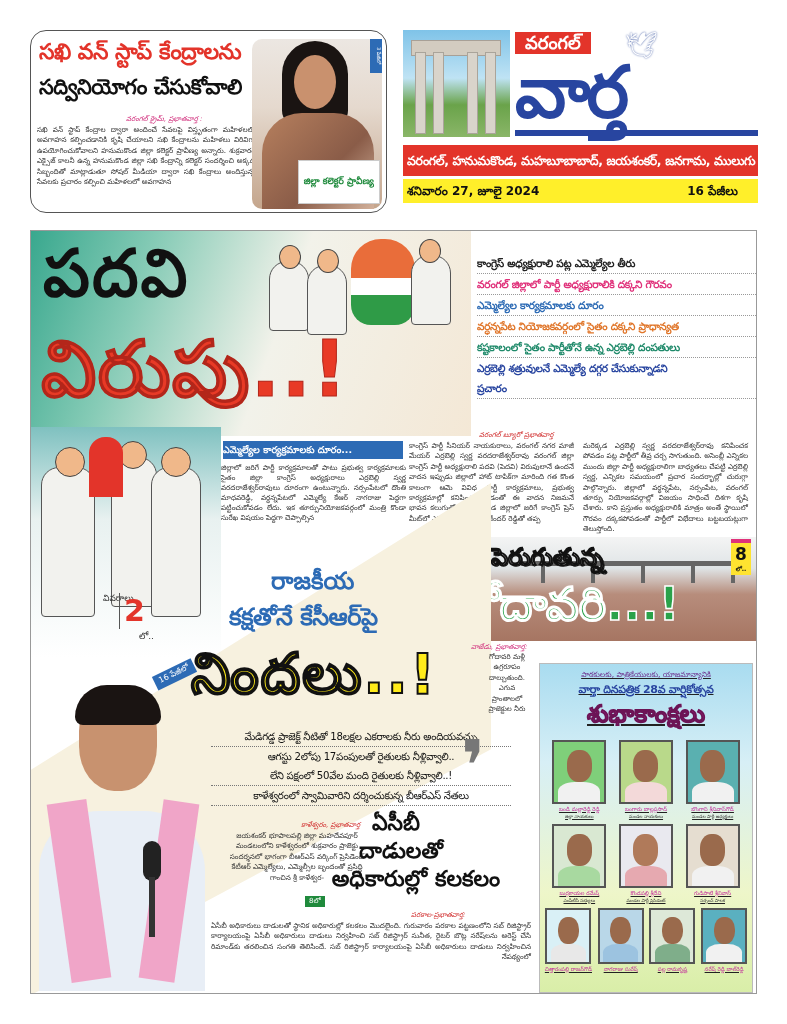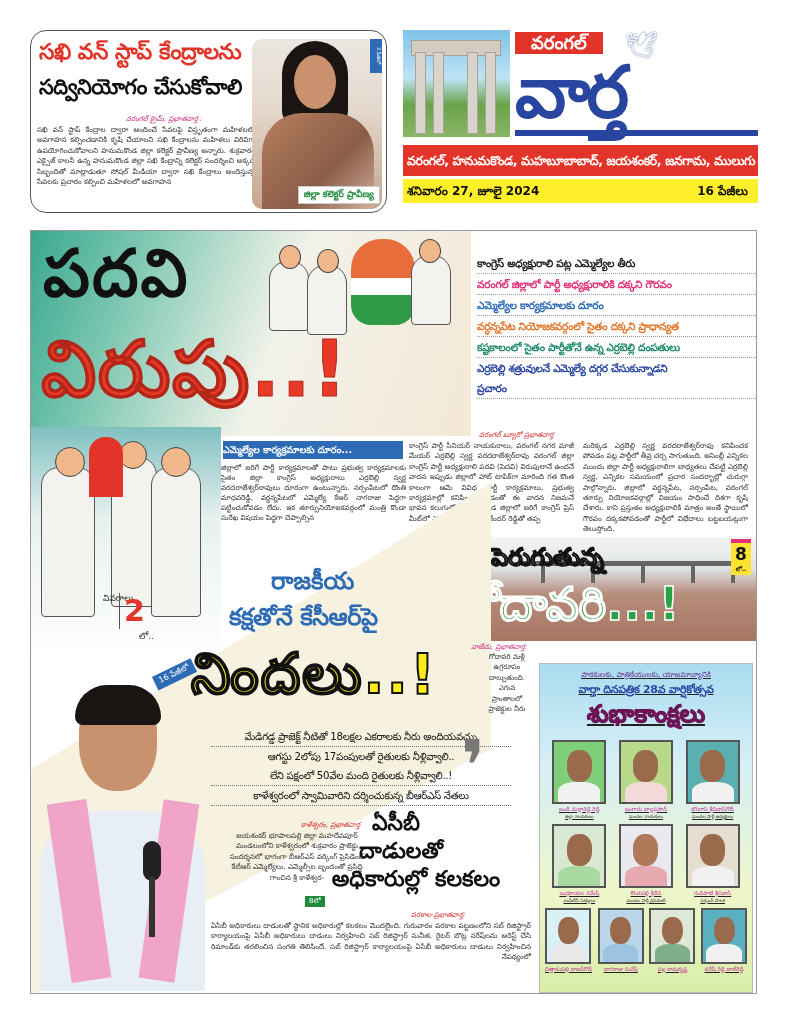--- a/index.html
+++ b/index.html
@@ -15,36 +15,36 @@
   .topbox .hl2 { position: absolute; left: 8px; top: 44px; font-size: 21px; font-weight: bold; color: #111; white-space: nowrap; letter-spacing: -0.5px; }
   .topbox .dateline { position: absolute; left: 95px; top: 84px; font-size: 7px; color: #d02b7a; font-style: italic; }
   .topbox .body { position: absolute; left: 6px; top: 94px; width: 218px; font-size: 7.2px; line-height: 10.4px; color: #333; text-align: justify; }
   .topbox .photo {
     position: absolute; right: 4px; top: 8px; width: 130px; height: 170px; border-radius: 10px;
     background: linear-gradient(180deg, #ece7e2 0%, #e5d9ce 40%, #c4a58c 100%);
   }
   .photo .hair { position:absolute; left:30px; top:2px; width:66px; height:86px; border-radius:40px 40px 20px 20px; background:#1a1412; }
   .photo .face { position:absolute; left:42px; top:16px; width:42px; height:54px; border-radius:50%; background:#c9916e; }
   .photo .saree { position:absolute; left:10px; top:74px; width:112px; height:96px; border-radius:40px 40px 0 0; background: linear-gradient(135deg,#b7805e,#8a5c48 60%,#d2b19b); }
-  .topbox .caption { position:absolute; right:6px; bottom:8px; background:#fff; color:#1f8a3c; font-size:9px; font-weight:bold; padding:2px 5px; border:1px solid #ccc; }
+  .topbox .caption { position:absolute; right:6px; bottom:8px; background:#fff; color:#1f8a3c; font-size:9px; font-weight:bold; padding:15px 5px; border:1px solid #ccc; }
   .topbox .vtag { position:absolute; right:4px; top:8px; width:12px; height:34px; background:#2d6bb5; color:#fff; font-size:5px; writing-mode: vertical-rl; text-align:center; }
 
   
   .mast { position:absolute; left:403px; top:30px; width:355px; height:186px; }
   .mast .monument { position:absolute; left:0; top:0; width:107px; height:107px;
     background: linear-gradient(180deg,#7fc3e8 0%,#bfe3f4 45%,#6aa34a 70%,#8ab668 100%); }
   .monument .pillar { position:absolute; top:22px; width:11px; height:82px; background:#d9d4cb; border:1px solid #aaa49a; }
   .monument .lintel { position:absolute; left:8px; top:10px; width:90px; height:16px; background:#d3ccc0; border:1px solid #a8a096; }
-  .mast .brand-top { position:absolute; left:112px; top:2px; background:#e3342a; color:#fff; font-size:18px; font-weight:bold; padding:0 16px; height:22px; line-height:22px; }
+  .mast .brand-top { position:absolute; left:112px; top:2px; background:#e3342a; color:#fff; font-size:18px; font-weight:bold; padding:0 10px; height:22px; line-height:22px; }
   .mast .dove { position:absolute; left:222px; top:0px; font-size:26px; color:#fff; text-shadow:0 0 2px #2d4a9a; }
   .mast .brand-main { position:absolute; left:112px; top:22px; font-size:72px; font-weight:bold; color:#2845a0; line-height:80px; letter-spacing:-4px; }
   .mast .brand-bar { position:absolute; left:112px; top:100px; width:243px; height:6px; background:#2845a0; }
   .mast .districts { position:absolute; left:0; top:115px; width:355px; height:31px; background:#e3342a; color:#fff; font-size:12.5px; font-weight:bold; line-height:31px; padding-left:4px; white-space:nowrap; letter-spacing:-0.4px; }
   .mast .dateband { position:absolute; left:0; top:149px; width:355px; height:24px; background:#ffef2a; font-size:12px; font-weight:bold; color:#111; line-height:24px; padding:0 10px 0 4px; }
-  .mast .dateband .pages { position:absolute; right:10px; top:0; }
+  .mast .dateband .pages { position:absolute; right:20px; top:0; }
 
   
   .frame { position:absolute; left:30px; top:230px; width:727px; height:764px; border:1px solid #999; overflow:hidden; background:#fff; }
 
   
   .lead-bg { position:absolute; left:0; top:0; width:440px; height:205px;
     background: linear-gradient(110deg,#39a88e 0%,#86cbb6 25%,#f2f2ea 55%,#f4e8d6 100%); }
   .lead-h1 { position:absolute; left:12px; top:6px; font-size:66px; font-weight:bold; color:#111; line-height:74px; letter-spacing:2px; }
   .lead-h2 { position:absolute; left:10px; top:88px; font-size:78px; font-weight:bold; color:#e83a26; line-height:100px; letter-spacing:1px; -webkit-text-stroke:1px #b3261a; }
   .hand { position:absolute; left:320px; top:8px; width:64px; height:86px; border-radius:30px 30px 20px 20px;

